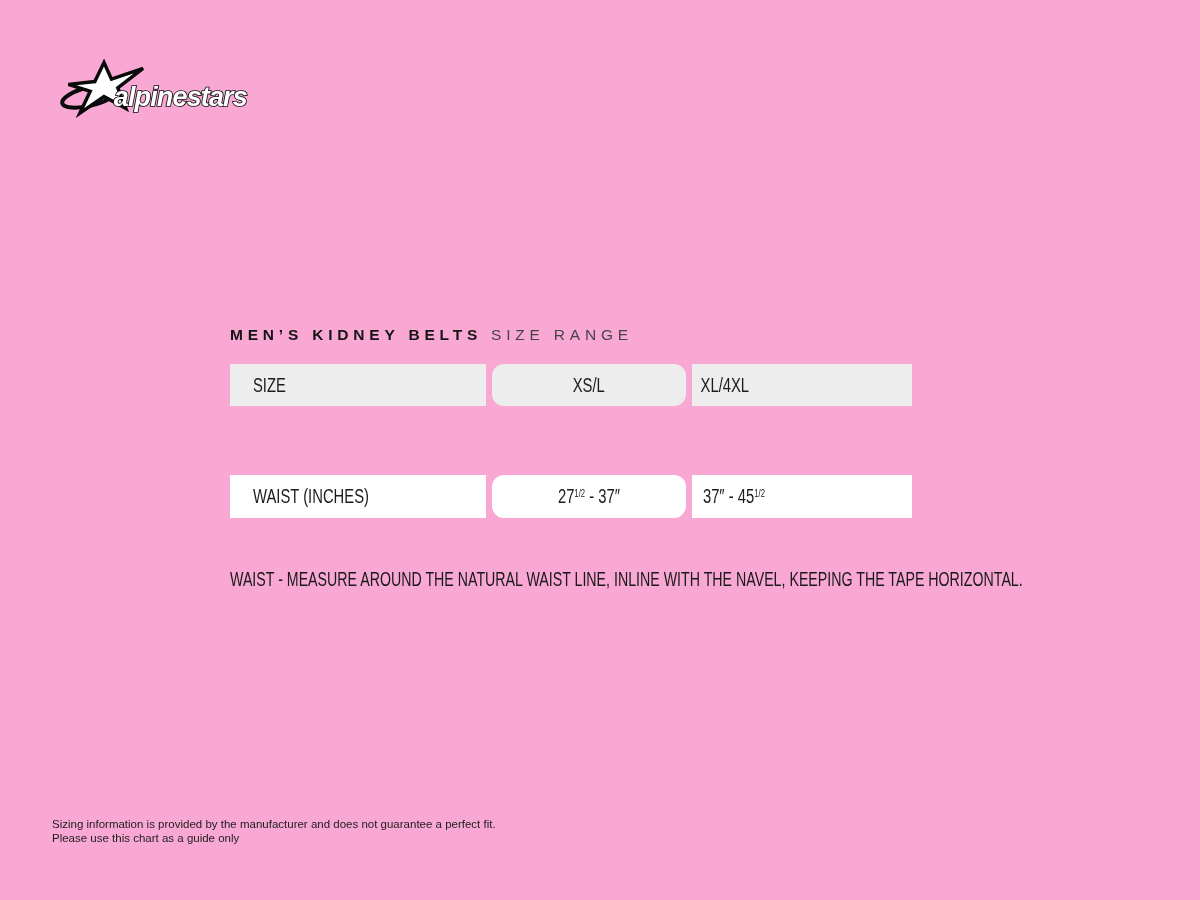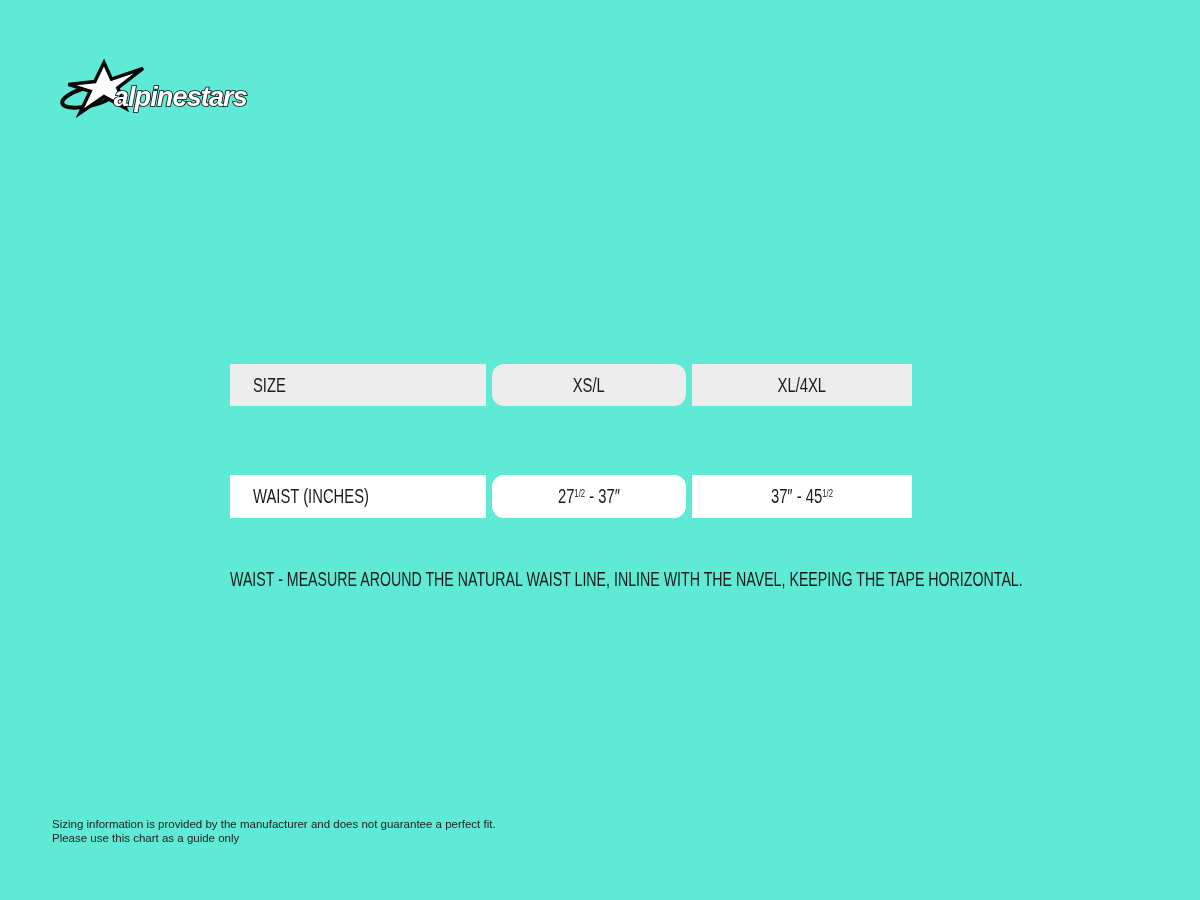--- a/index.html
+++ b/index.html
@@ -1,37 +1,37 @@
 <!DOCTYPE html>
 <html><head>
 <meta charset="utf-8">
 <style>
   html,body { margin:0; padding:0; background:#fff; }
   .page {
-    position:relative; width:1200px; height:900px; background:#5eead4;
+    position:relative; width:1200px; height:900px; background:#f9a8d4;
     font-family:"Liberation Sans", sans-serif; overflow:hidden;
   }
 
   
   .logo { position:absolute; left:58px; top:58px; width:207px; height:62px; }
 
   
   .title { position:absolute; left:230px; top:326px; white-space:nowrap; }
   .title-main { font-weight:bold; font-size:15.5px; letter-spacing:4.8px; color:#141414; }
   .title-sub  { font-weight:normal; font-size:15.5px; letter-spacing:4.8px; color:#454545; margin-left:9px; }
 
   
   .size-table { position:absolute; left:230px; top:364px; width:682px; }
   .trow { display:flex; gap:6px; height:42px; }
   .trow.header { margin-bottom:27px; }
   .trow.last { height:43px; }
   .cell { display:flex; align-items:center; }
   .c1 { width:270px; padding-left:23px; box-sizing:border-box; justify-content:flex-start; }
   .c2 { width:205px; justify-content:center;border-radius:12px; }
-  .c3 { width:233px; justify-content:center; }
+  .c3 { width:233px; }
   .gray .cell { background:#ededed; }
   .white .cell { background:#ffffff; }
 
   
   .cnd {
     display:inline-block; white-space:nowrap;
     font-size:20px; color:#1c1c1c;
     transform:scaleX(0.74); transform-origin:center center;
   }
   .cnd.left { transform-origin:left center; }
@@ -50,20 +50,23 @@
 <div class="page">
 
   <svg class="logo" viewBox="0 0 360 100" aria-hidden="true">
     <g>
       <ellipse cx="55" cy="63" rx="49" ry="16" transform="rotate(-14 55 63)" fill="none" stroke="#0a0a0a" stroke-width="7"></ellipse>
       <path d="M80 4 L93 33 L148 14 L104 48 L118 84 L80 63 L38 92 L56 54 L18 42 L64 37 Z" fill="#ffffff" stroke="#0a0a0a" stroke-width="6" stroke-linejoin="miter"></path>
     </g>
     <text x="97" y="79" font-family="Liberation Sans, sans-serif" font-style="italic" font-weight="bold" font-size="47" letter-spacing="-1.5" fill="#ffffff" stroke="#0a0a0a" stroke-width="3" paint-order="stroke">alpinestars</text>
   </svg>
 
+  <div class="title">
+    <span class="title-main">MEN’S KIDNEY BELTS</span><span class="title-sub">SIZE RANGE</span>
+  </div>
 
   <div class="size-table">
 
     <div class="trow header gray">
       <div class="cell c1">
         <span class="cnd left">SIZE</span>
       </div>
       <div class="cell c2">
         <span class="cnd">XS/L</span>
       </div>

